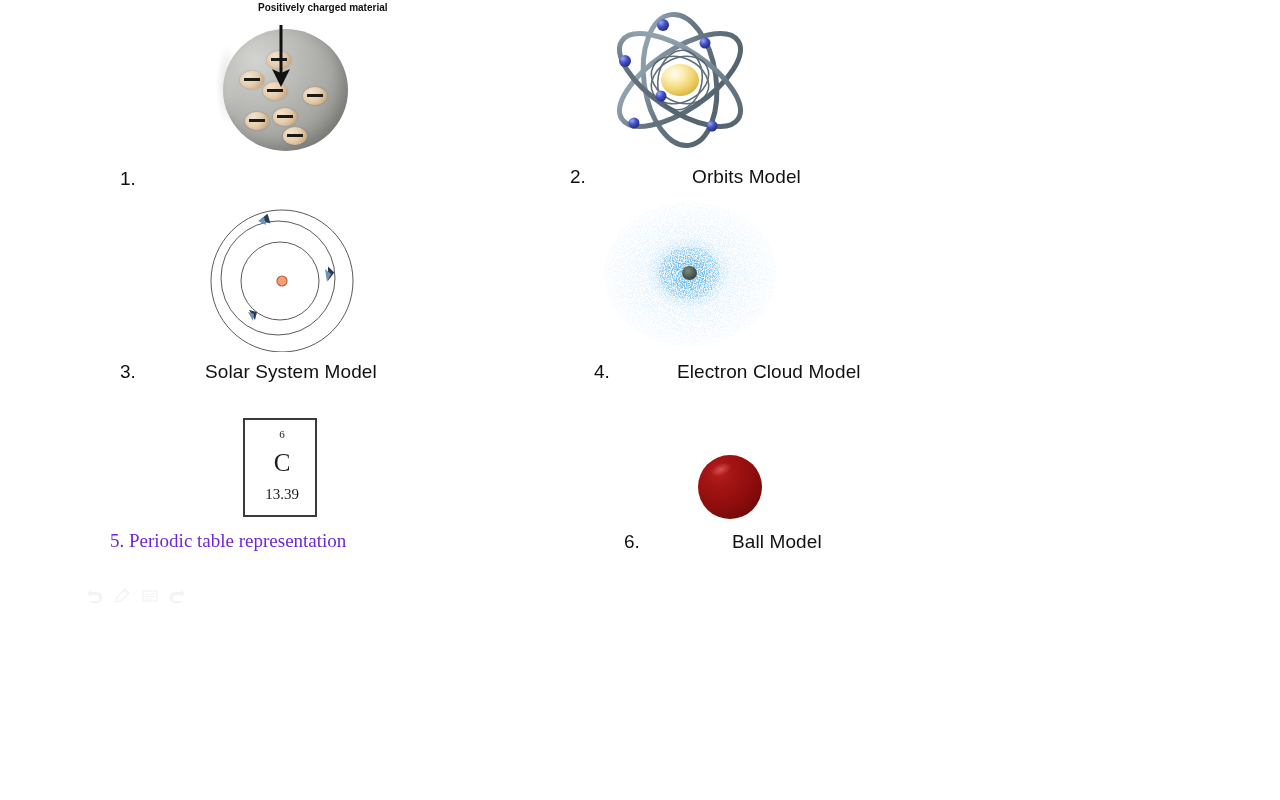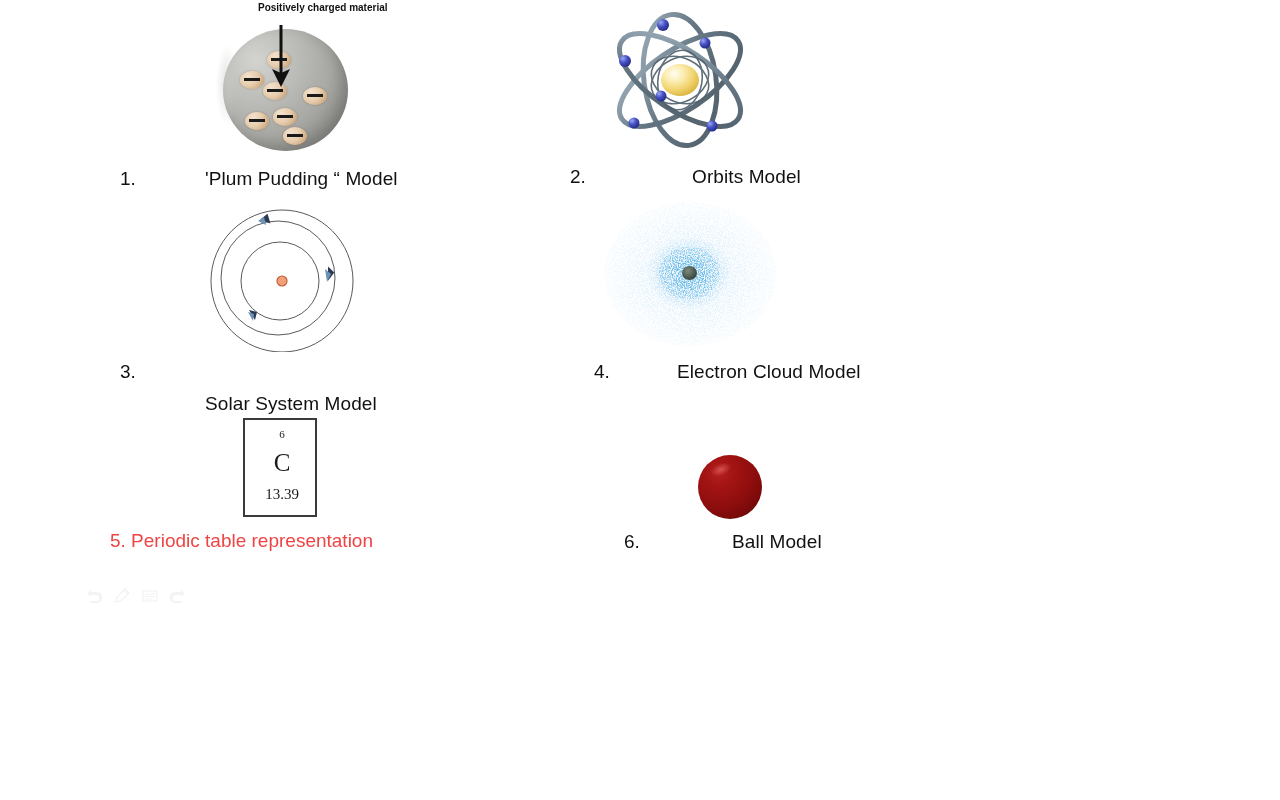--- a/index.html
+++ b/index.html
@@ -198,24 +198,24 @@
     width: 16px;
     height: 16px;
     position: relative;
   }
 
   
   #periodic-caption {
     position: absolute;
     left: 110px; top: 529px;
     width: 420px;
-    font-family: Liberation Sans, sans-serif;
+    font-family: Liberation Serif, serif;
     font-size: 19px;
     line-height: 24px;
-    color: #ef4444;
+    color: #6d28d9;
   }
 </style>
 </head>
 <body>
 
 <div class="slide">
 
   <div id="plum-pudding-caption-text">Positively charged material</div>
 
   <div id="plum-pudding-figure">
@@ -243,21 +243,20 @@
         <i></i>
       </div>
 
     <svg class="pp-arrow" viewBox="0 0 40 62">
       <line x1="20" y1="0" x2="20" y2="52" stroke="#111111" stroke-width="3"></line>
       <polygon points="20,62 11,44 20,48 29,44" fill="#111111"></polygon>
     </svg>
   </div>
 
   <div class="num" style="left:120px; top:168px;">1.</div>
-  <div class="item-label" style="left:205px; top:168px;">'Plum Pudding “ Model</div>
 
   <div id="orbits-figure">
     <svg viewBox="0 0 160 145" width="160" height="145">
       <defs>
         <linearGradient id="ringGrad" x1="0" y1="0" x2="1" y2="1">
           <stop offset="0%" stop-color="#9fb2bf"></stop>
           <stop offset="45%" stop-color="#5d6f7d"></stop>
           <stop offset="100%" stop-color="#46555f"></stop>
         </linearGradient>
         <radialGradient id="nucGrad" cx="35%" cy="30%" r="72%">
@@ -313,21 +312,21 @@
       </g>
       <g fill="#6d93b5">
         <polygon points="56,13 50,17 58,21"></polygon>
         <polygon points="123,70 117,65 119,78"></polygon>
         <polygon points="46,110 40,108 45,117"></polygon>
       </g>
     </svg>
   </div>
 
   <div class="num" style="left:120px; top:361px;">3.</div>
-  <div class="item-label" style="left:205px; top:361px;margin-top:32px;">Solar System Model</div>
+  <div class="item-label" style="left:205px; top:361px;">Solar System Model</div>
 
   <div id="electron-cloud-figure">
     <svg class="ec-canvas" viewBox="0 0 176 148">
       <defs>
         <radialGradient id="cloudInner" cx="50%" cy="50%" r="50%">
           <stop offset="0%" stop-color="#0e6cc4" stop-opacity="0.95"></stop>
           <stop offset="45%" stop-color="#2389dd" stop-opacity="0.80"></stop>
           <stop offset="100%" stop-color="#6ebbee" stop-opacity="0.05"></stop>
         </radialGradient>
         <radialGradient id="cloudOuter" cx="50%" cy="50%" r="50%">

